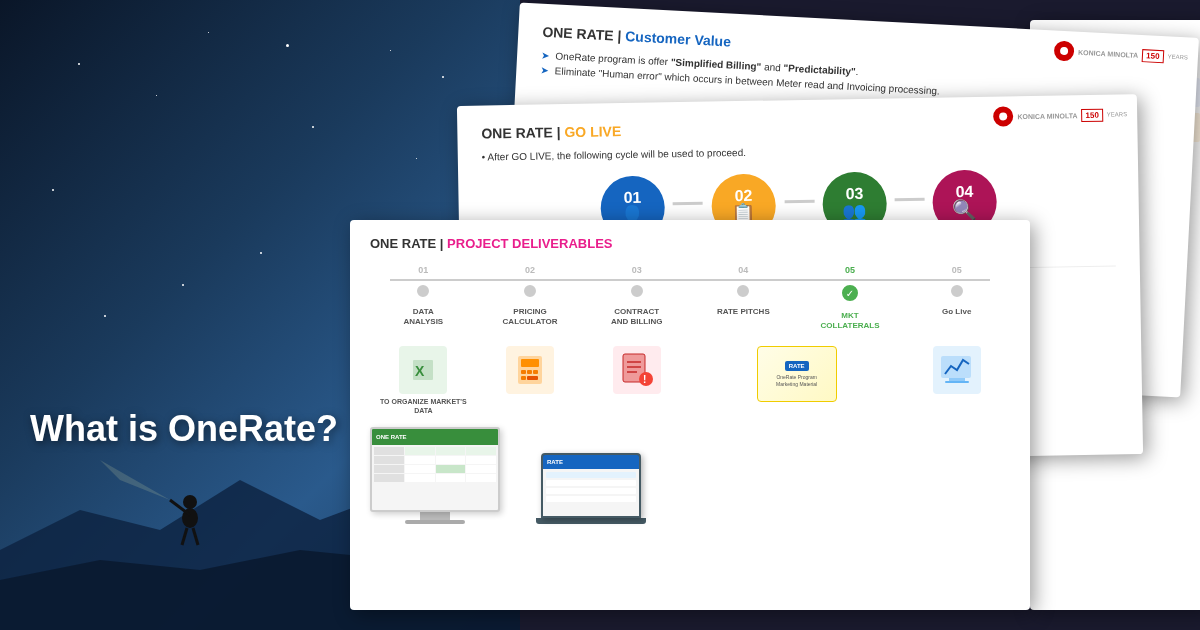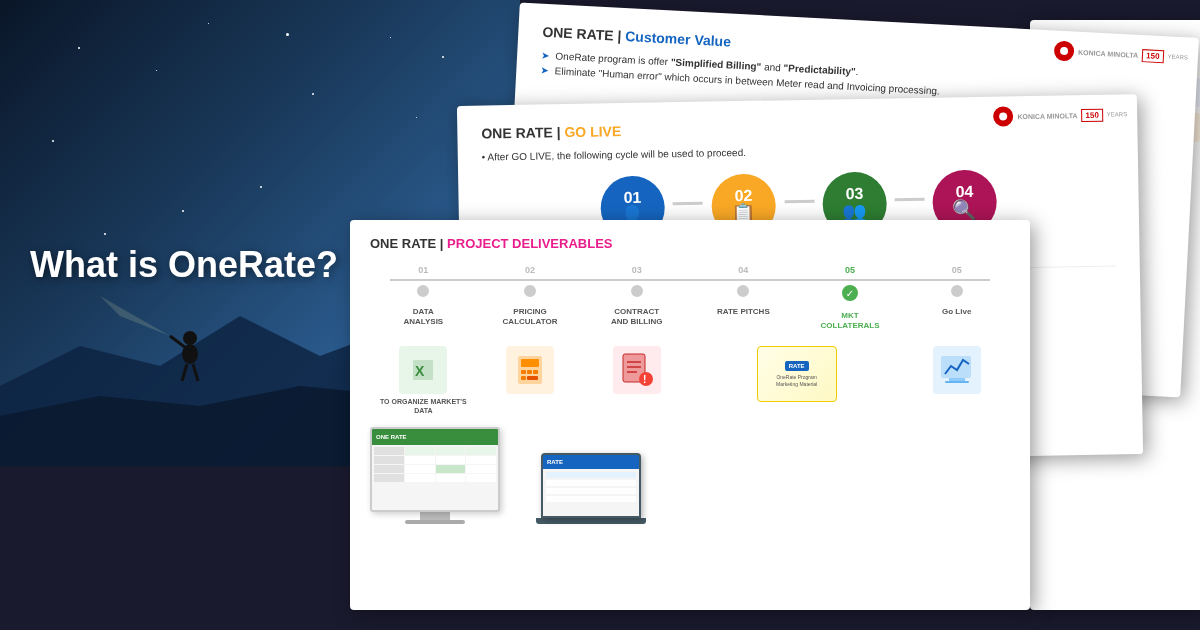--- a/index.html
+++ b/index.html
@@ -10,21 +10,21 @@
       background: #1a1a2e;
       font-family: Arial, sans-serif;
       position: relative;
     }
 
     
     .bg-slide {
       position: absolute;
       left: 0; top: 0;
       width: 520px;
-      height: 466px;
+      height: 630px;
       background: linear-gradient(135deg, #0a1628 0%, #1a3a5c 40%, #2a5a8c 70%, #1a3a5c 100%);
       overflow: hidden;
     }
 
     .bg-slide .stars {
       position: absolute;
       top: 0; left: 0; right: 0; bottom: 0;
     }
 
     .star {

